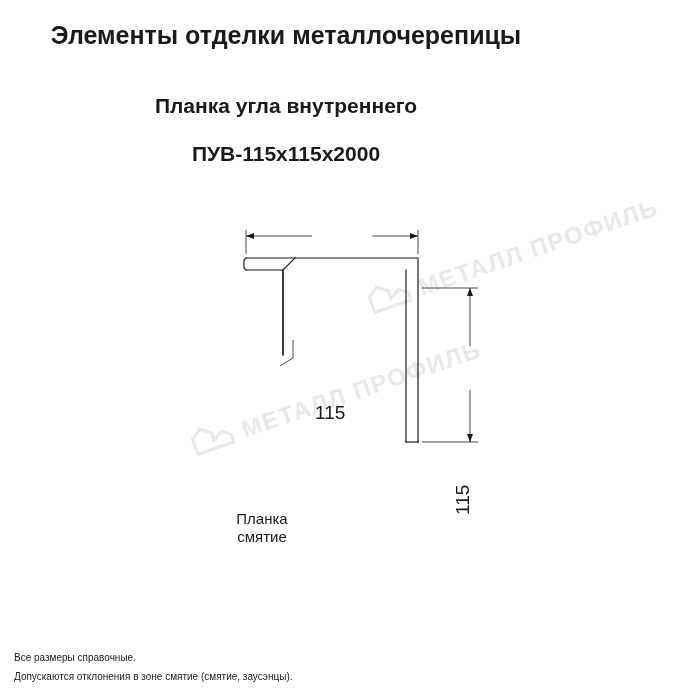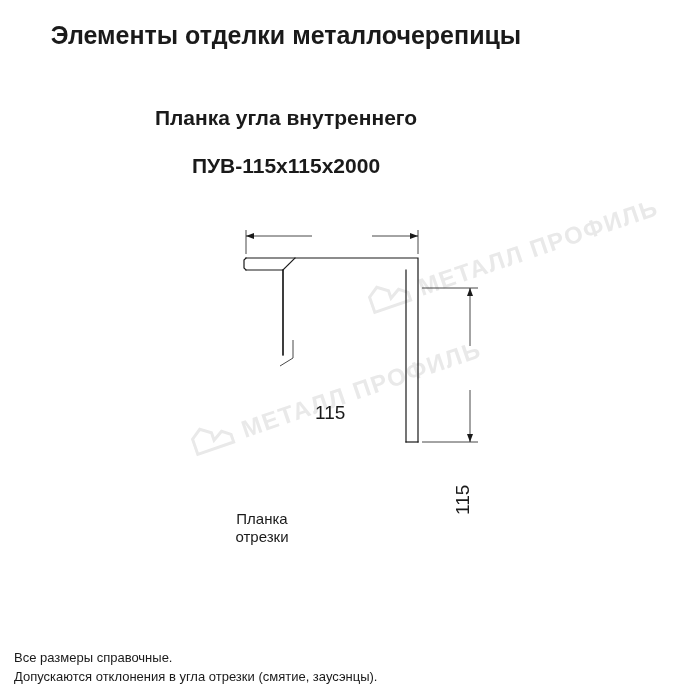--- a/index.html
+++ b/index.html
@@ -33,21 +33,21 @@
     font-size: 25px;
     font-weight: bold;
     letter-spacing: 0px;
     line-height: 30px;
     margin: 0;
   }
   .sub-title {
     font-size: 21px;
     font-weight: bold;
     line-height: 28px;
-    margin: 12px;
+    margin: 0;
     padding-top: 42px;
   }
   .sub-title2 {
     font-size: 21px;
     font-weight: bold;
     line-height: 28px;
     margin: 14px;
     padding-top: 6px;
   }
 
@@ -104,21 +104,21 @@
     line-height: 18px;
     text-align: center;
     width: 76px;
   }
 
   
   .footer {
     position: absolute;
     left: 14px;
     bottom: 14px;
-    font-size: 13px;
+    font-size: 10px;
     line-height: 19px;
     color: #1a1a1a;
   }
 </style>
 </head>
 <body>
 
 <div class="page">
 
   <div class="title-block">
@@ -180,22 +180,22 @@
 
         <path d="M293,170 L293,188 L280,196"></path>
       </g>
     </svg>
 
     <span class="dim-label dim-top">115</span>
     <span class="dim-label dim-right">115</span>
 
     <div class="face-label">
       <div>Планка</div>
-      <div>отрезки</div>
+      <div>смятие</div>
     </div>
   </div>
 
   <div class="footer">
     <div>Все размеры справочные.</div>
-    <div>Допускаются отклонения в угла отрезки (смятие, заусэнцы).</div>
+    <div>Допускаются отклонения в зоне смятие (смятие, заусэнцы).</div>
   </div>
 
 </div>
 
 </body></html>

